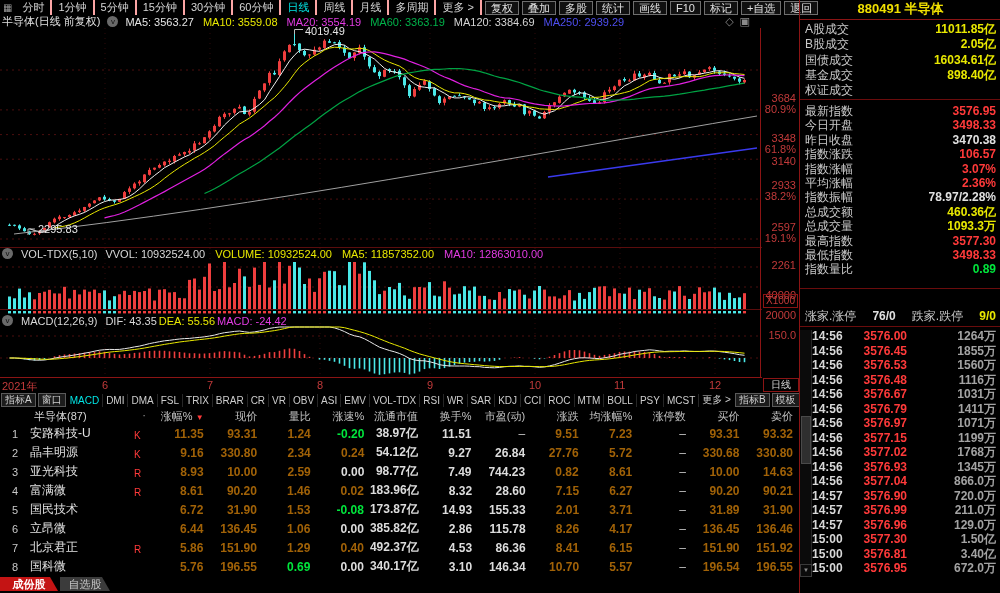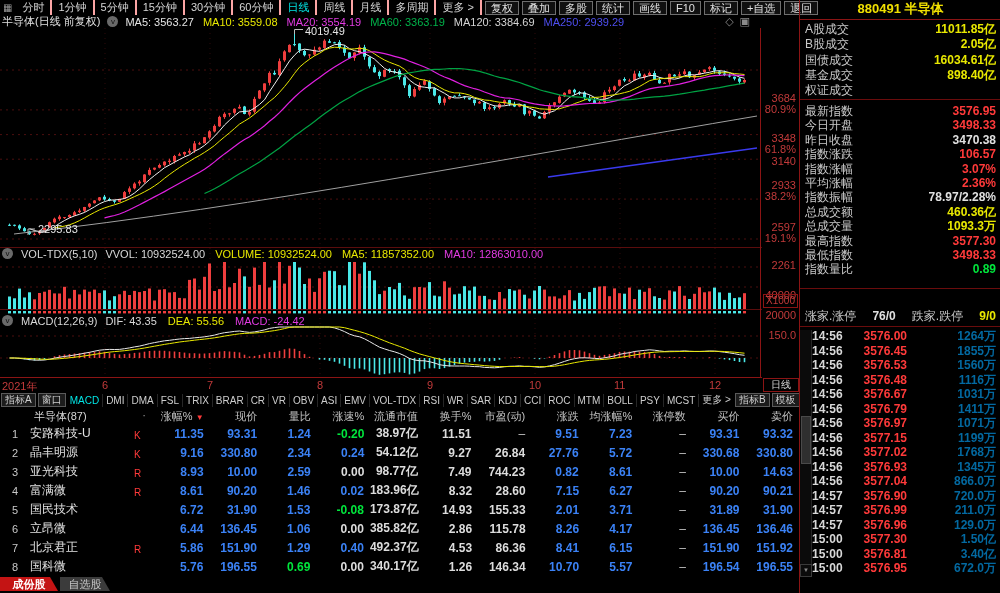--- a/index.html
+++ b/index.html
@@ -41,40 +41,40 @@
   #table-header{position:absolute;left:0;top:408px;width:799px;height:16px;display:grid;grid-template-columns:30px 104px 22px repeat(12,1fr);font-size:11px;color:#c2c2c2;align-items:center;}
   .th{text-align:right;padding-right:6px;white-space:nowrap;}
   .th-first{grid-column:1/4;display:flex;justify-content:space-between;padding:0 10px 0 34px;color:#d8d8d8;}
   .sort-arrow{color:#ff3a3a;font-size:8px;}
   #table-rows{position:absolute;left:0;top:424px;width:799px;}
   .trow{display:grid;grid-template-columns:30px 104px 22px repeat(12,1fr);height:19px;align-items:center;font-size:12px;}
   .tnum{color:#c8c8c8;text-align:center;font-size:11px;}
   .tname{color:#e2e2e2;white-space:nowrap;font-size:12px;}
   .ttag{color:#ff3a3a;font-size:10px;padding-top:3px;}
   .tcell{text-align:right;padding-right:6px;font-weight:700;white-space:nowrap;}
-  .c-r{color:#3b82f6;} .c-g{color:#00e53c;} .c-w{color:#dcdcdc;}
+  .c-r{color:#a16207;} .c-g{color:#00e53c;} .c-w{color:#dcdcdc;}
   .c-d{color:#c0c0c0;font-weight:400;}
   
   #bottom-tabs{position:absolute;left:0;top:576px;width:799px;height:17px;border-bottom:2px solid #8b1414;}
   .btab{position:absolute;top:1px;height:14px;line-height:14px;font-size:11px;text-align:center;}
   .btab1{left:0;width:58px;background:#c41414;color:#fff;font-weight:700;clip-path:polygon(0 0,calc(100% - 8px) 0,100% 100%,0 100%);}
   .btab2{left:60px;width:50px;background:#3b3b3b;color:#c6c6c6;clip-path:polygon(0 0,calc(100% - 8px) 0,100% 100%,0 100%);}
   
   #right-panel{position:absolute;left:799px;top:0;width:201px;height:593px;border-left:1px solid #8b1414;font-size:12px;}
   .rp-header{position:absolute;top:0;left:0;right:0;height:19px;text-align:center;color:#f0e000;font-weight:700;font-size:13px;line-height:18px;border-bottom:1px solid #8b1414;}
   .rrow{position:absolute;left:0;right:0;height:14px;line-height:14px;display:flex;justify-content:space-between;padding:0 5px;align-items:center;white-space:nowrap;}
   .rlabel{color:#c9c9c9;}
   .rvalue{font-weight:700;}
   .v-y{color:#e8e800;} .v-r{color:#ff3a3a;} .v-g{color:#00e53c;} .v-w{color:#e0e0e0;}
   .rdiv{position:absolute;left:0;right:0;border-top:1px solid #6a0c0c;}
   .rp-ic{color:#9a9a9a;font-size:9px;}
   .tickrow{position:absolute;left:12px;right:0;height:14px;line-height:14px;display:grid;grid-template-columns:44px 1fr 72px;font-weight:700;}
   .tick-t{color:#d8d8d8;}
   .tick-p{color:#ff3a3a;text-align:right;padding-right:22px;}
-  .tick-v{color:#0369a1;text-align:right;padding-right:5px;}
+  .tick-v{color:#a3a3a3;text-align:right;padding-right:5px;}
   #rp-scroll{position:absolute;left:0;top:330px;width:11px;height:247px;background:#0b0b0b;border-right:1px solid #262626;}
   #rp-thumb{position:absolute;left:1px;top:86px;width:8px;height:46px;background:#2f2f2f;border:1px solid #4a4a4a;}
   #rp-down{position:absolute;left:0px;bottom:0;width:10px;height:11px;border:1px solid #3a3a3a;color:#888;font-size:6px;line-height:10px;text-align:center;}
 </style>
 </head>
 <body>
 
 <div id="app">
 
   <div id="toolbar">
@@ -891,21 +891,21 @@
         <span style="color:#d8d8d8">VVOL: 10932524.00</span>
         <span style="color:#e8e800">VOLUME: 10932524.00</span>
         <span style="color:#e8e800">MA5: 11857352.00</span>
         <span style="color:#e23be2">MA10: 12863010.00</span>
       </span>
   </div>
 
   <div id="macd-header">
     <span class="circ">v</span>
     <span id="macd-title" style="color:#d8d8d8;">MACD(12,26,9)</span>
-    <span id="macd-labels" style="display:flex;gap:11px;">
+    <span id="macd-labels" style="display:flex;gap:2px;">
         <span style="color:#d8d8d8">DIF: 43.35</span>
         <span style="color:#e8e800">DEA: 55.56</span>
         <span style="color:#e23be2">MACD: -24.42</span>
       </span>
   </div>
 
   <div id="right-axis">
       <span class="rax" style="top:92px">3684</span>
       <span class="rax" style="top:103px">80.9%</span>
       <span class="rax" style="top:132px">3348</span>
@@ -1104,21 +1104,21 @@
       </div>
       <div class="trow">
       <span class="tnum">8</span>
       <span class="tname">国科微</span>
       <span class="ttag"></span>
         <span class="tcell c-r">5.76</span>
         <span class="tcell c-r">196.55</span>
         <span class="tcell c-g">0.69</span>
         <span class="tcell c-w">0.00</span>
         <span class="tcell c-w">340.17亿</span>
-        <span class="tcell c-w">1.26</span>
+        <span class="tcell c-w">3.10</span>
         <span class="tcell c-w">146.34</span>
         <span class="tcell c-r">10.70</span>
         <span class="tcell c-r">5.57</span>
         <span class="tcell c-d">–</span>
         <span class="tcell c-r">196.54</span>
         <span class="tcell c-r">196.55</span>
       </div>
     </div>
 
   <div id="bottom-tabs">

